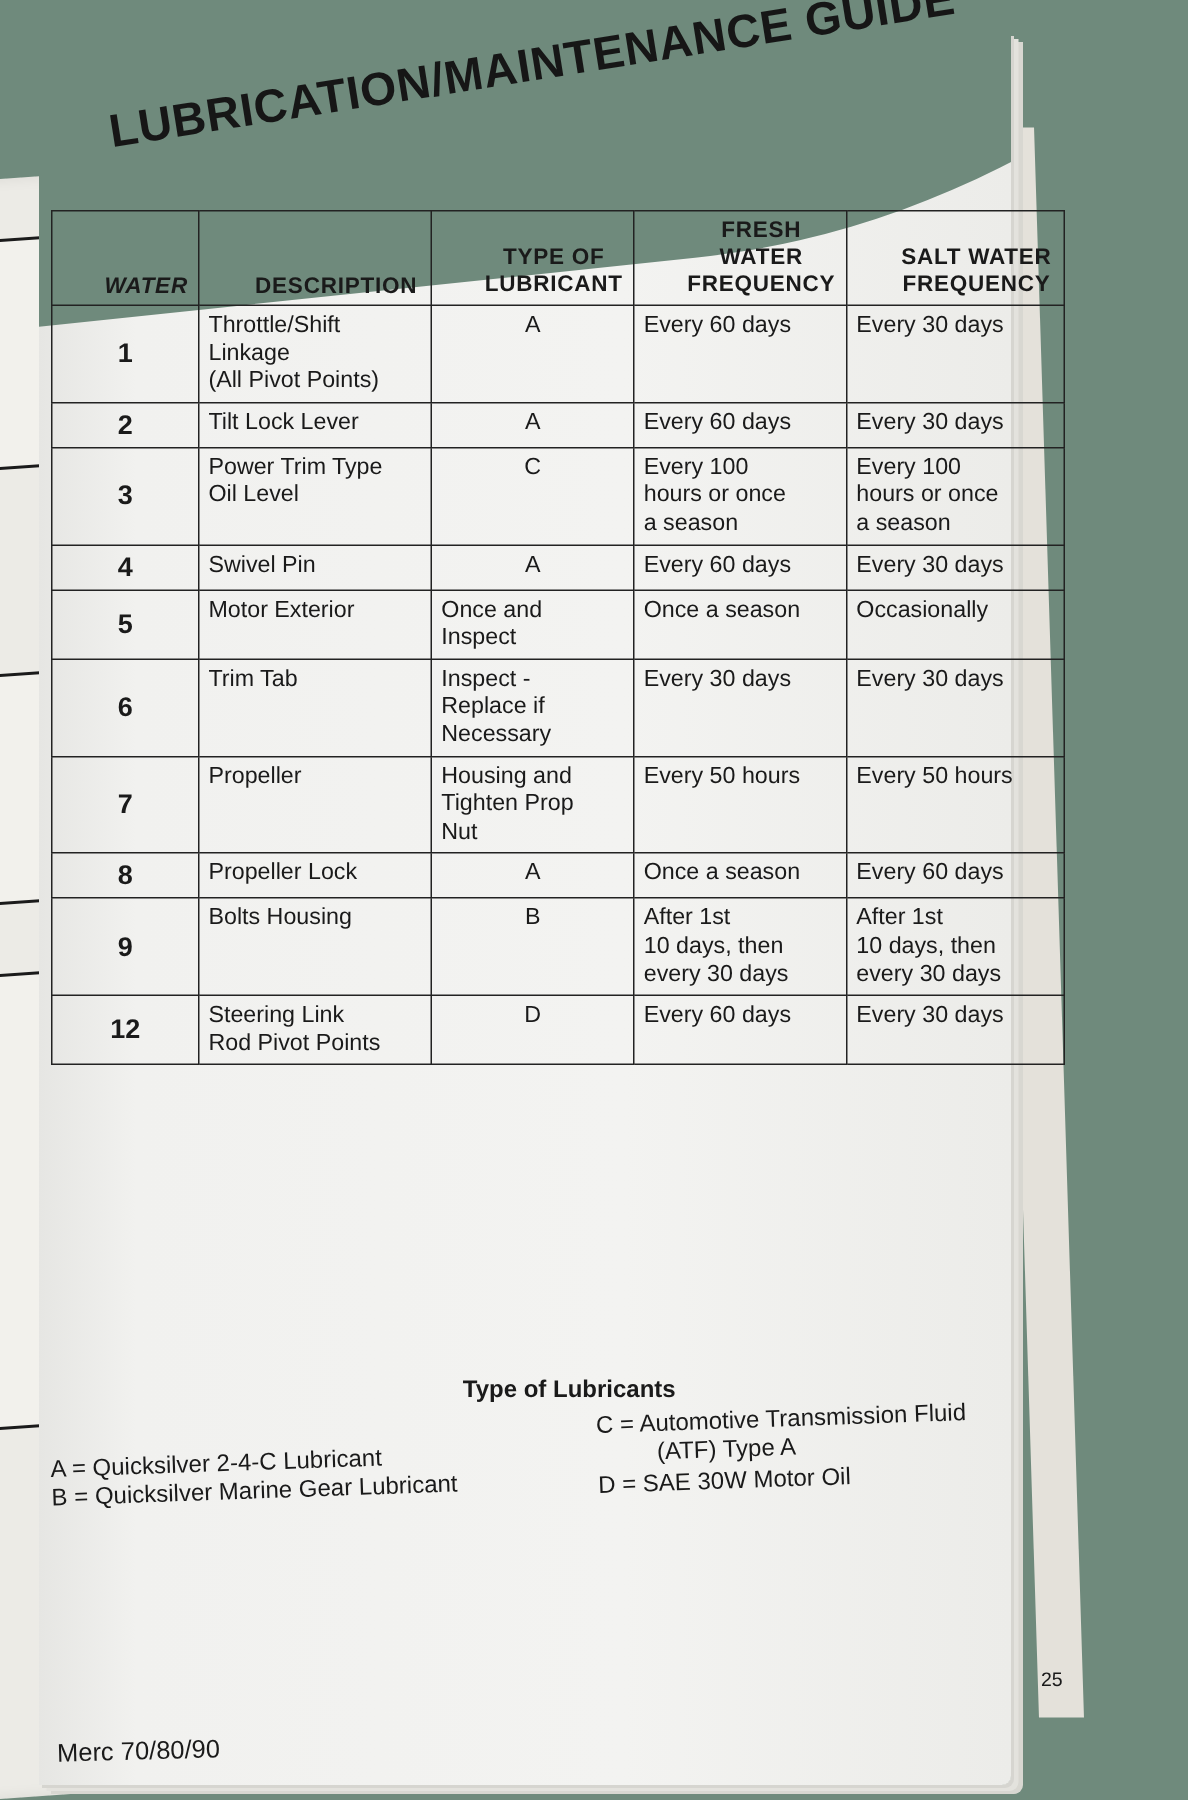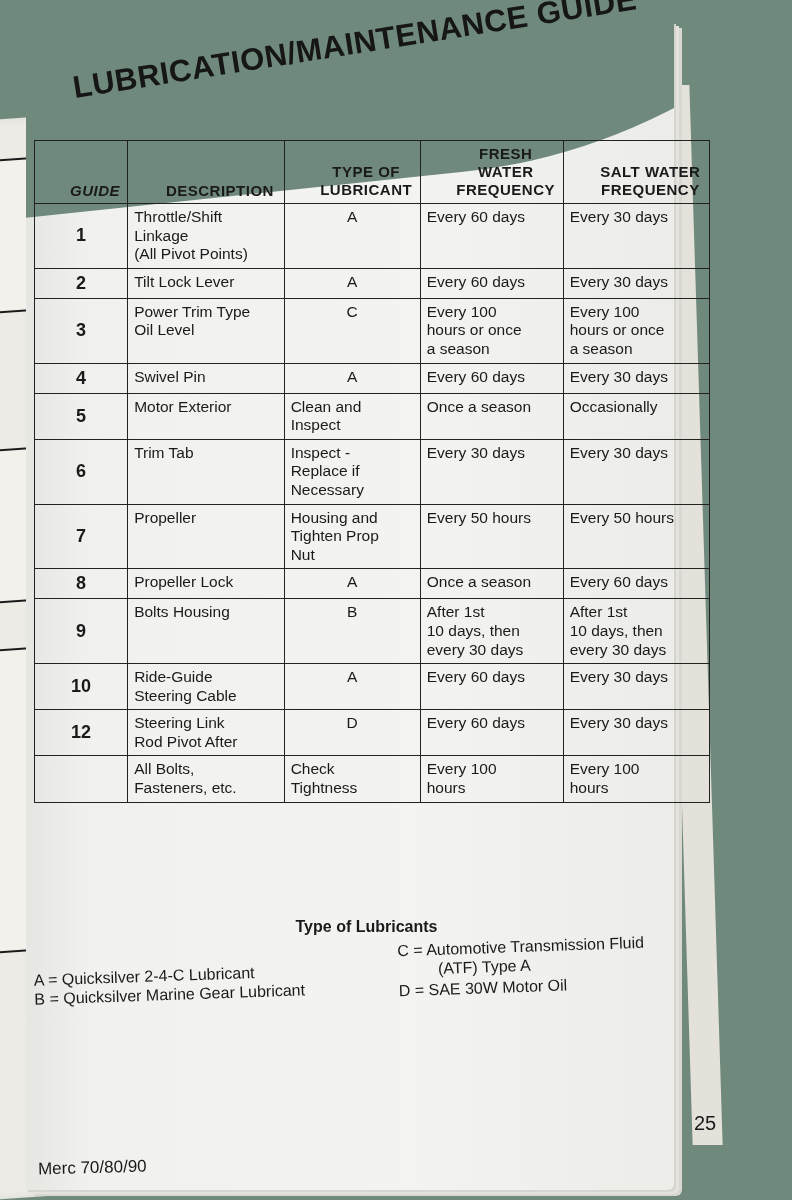--- a/index.html
+++ b/index.html
@@ -74,28 +74,28 @@
   table.guide td.desc { width: 140px; }
   table.guide td.lub { width: 112px; }
   table.guide td.lub.center { text-align: center; }
   table.guide td.fresh { width: 116px; }
   table.guide td.salt { width: 130px; }
   th.item-h { font-style: italic; font-size: 11px; }
   .line { display: block; line-height: 1.2; }
 
   .legend-title {
     position: absolute; left: 0; width: 733px; top: 918px; text-align: center;
-    font-weight: bold; font-size: 16px; color: #1a1a1a;
+    font-weight: bold; font-size: 16px; color: #1a1a1a; padding-left: 13px;
   }
   .legend { position: absolute; font-size: 16px; color: #1a1a1a; line-height: 1.3; }
   .legend.l1 { left: 34px; top: 966px; transform: rotate(-2deg); }
   .legend.l2 { left: 398px; top: 937px; transform: rotate(-2deg); }
   .legend .indent { padding-left: 40px; display: block; }
 
-  .page-number { position: absolute; left: 694px; top: 1112px; font-size: 20px; color: #1a1a1a; }
+  .page-number { position: absolute; left: 694px; top: 1112px; font-size: 13px; color: #1a1a1a; }
   .footer { position: absolute; left: 38px; top: 1158px; font-size: 17px; color: #1a1a1a; transform: rotate(-1.5deg); }
 </style>
 </head>
 <body>
 
 <div class="left-page">
   <div class="left-box b1"></div>
   <div class="left-box b2"></div>
 
   <div class="left-box b3"></div>
@@ -106,21 +106,21 @@
 <div class="page">
   <div class="curl-mask"></div>
 </div>
 
 <div class="title">LUBRICATION/MAINTENANCE GUIDE</div>
 
 <div class="table-wrap">
   <table class="guide">
     <thead>
       <tr>
-        <th class="item-h">GUIDE</th>
+        <th class="item-h">WATER</th>
         <th>DESCRIPTION</th>
         <th>
           <span class="line">TYPE OF</span>
           <span class="line">LUBRICANT</span>
         </th>
         <th>
           <span class="line">FRESH WATER</span>
           <span class="line">FREQUENCY</span>
         </th>
         <th>
@@ -196,21 +196,21 @@
           <td class="salt">
             <span class="line">Every 30 days</span>
           </td>
         </tr>
         <tr>
           <td class="item">5</td>
           <td class="desc">
             <span class="line">Motor Exterior</span>
           </td>
           <td class="lub">
-            <span class="line">Clean and</span>
+            <span class="line">Once and</span>
             <span class="line">Inspect</span>
           </td>
           <td class="fresh">
             <span class="line">Once a season</span>
           </td>
           <td class="salt">
             <span class="line">Occasionally</span>
           </td>
         </tr>
         <tr>
@@ -275,68 +275,33 @@
             <span class="line">10 days, then</span>
             <span class="line">every 30 days</span>
           </td>
           <td class="salt">
             <span class="line">After 1st</span>
             <span class="line">10 days, then</span>
             <span class="line">every 30 days</span>
           </td>
         </tr>
         <tr>
-          <td class="item">10</td>
-          <td class="desc">
-            <span class="line">Ride-Guide</span>
-            <span class="line">Steering Cable</span>
-          </td>
-          <td class="lub center">
-            <span class="line">A</span>
-          </td>
-          <td class="fresh">
-            <span class="line">Every 60 days</span>
-          </td>
-          <td class="salt">
-            <span class="line">Every 30 days</span>
-          </td>
-        </tr>
-        <tr>
           <td class="item">12</td>
           <td class="desc">
             <span class="line">Steering Link</span>
-            <span class="line">Rod Pivot After</span>
+            <span class="line">Rod Pivot Points</span>
           </td>
           <td class="lub center">
             <span class="line">D</span>
           </td>
           <td class="fresh">
             <span class="line">Every 60 days</span>
           </td>
           <td class="salt">
             <span class="line">Every 30 days</span>
-          </td>
-        </tr>
-        <tr>
-          <td class="item"></td>
-          <td class="desc">
-            <span class="line">All Bolts,</span>
-            <span class="line">Fasteners, etc.</span>
-          </td>
-          <td class="lub">
-            <span class="line">Check</span>
-            <span class="line">Tightness</span>
-          </td>
-          <td class="fresh">
-            <span class="line">Every 100</span>
-            <span class="line">hours</span>
-          </td>
-          <td class="salt">
-            <span class="line">Every 100</span>
-            <span class="line">hours</span>
           </td>
         </tr>
       </tbody>
   </table>
 </div>
 
 <div class="legend-title">Type of Lubricants</div>
 <div class="legend l1">
   <span class="line">A = Quicksilver 2-4-C Lubricant</span>
   <span class="line">B = Quicksilver Marine Gear Lubricant</span>

